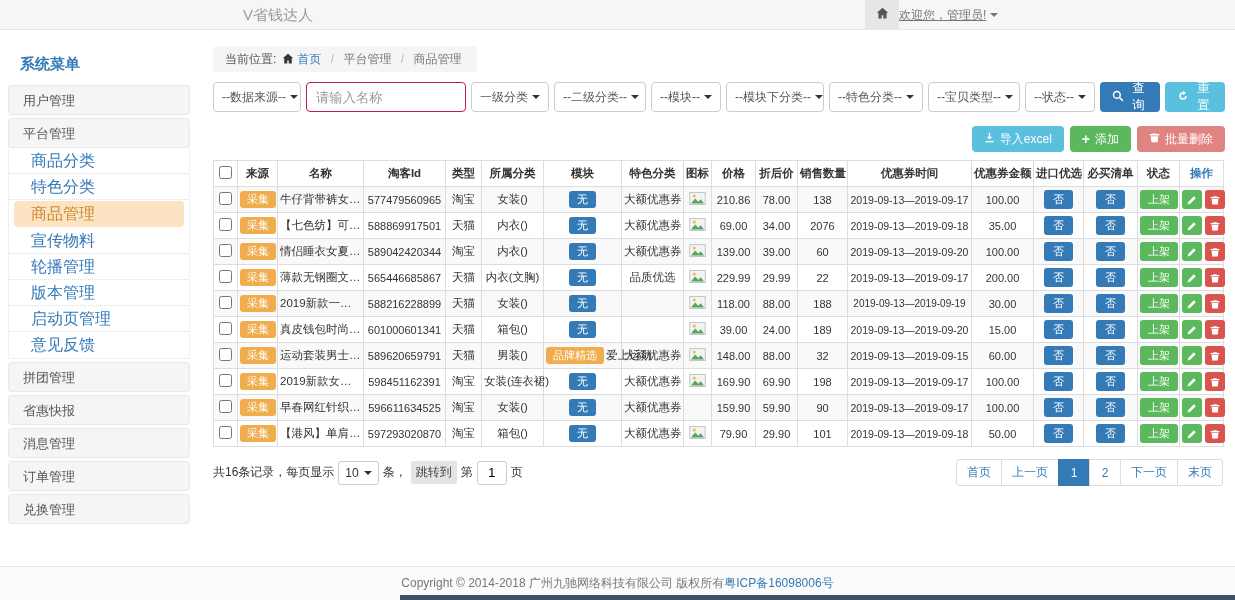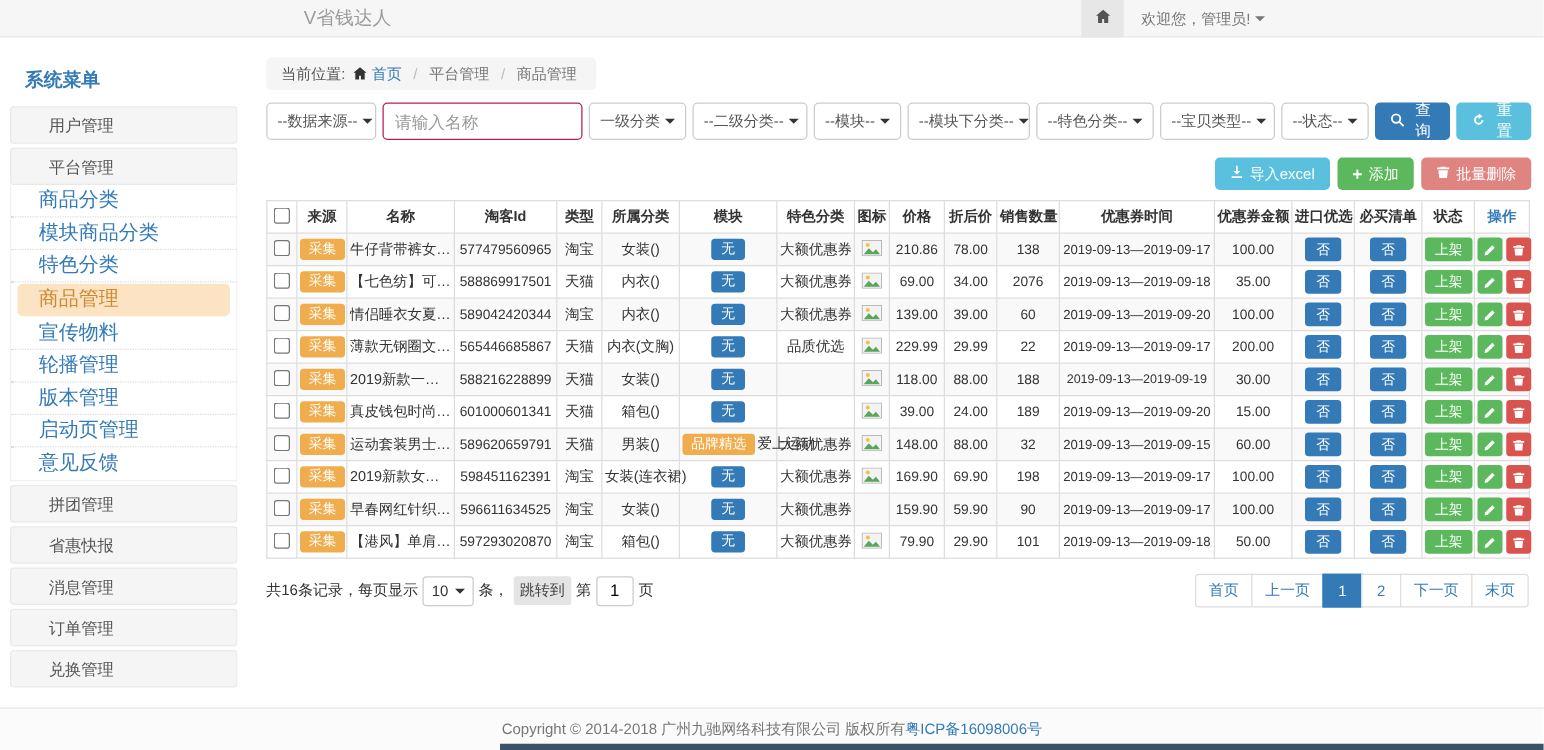--- a/index.html
+++ b/index.html
@@ -8,29 +8,29 @@
   .page { position:relative; width:1235px; height:600px; }
 
   
   .topbar { position:absolute; top:0; left:0; width:1235px; height:30px;
     background:#f6f6f6; border-bottom:1px solid #e7e7e7; }
   .topbar-title { position:absolute; left:243px; top:0; line-height:30px;
     font-size:15px; color:#9b9b9b; }
   .topbar-right { position:absolute; left:865px; top:0; height:30px; display:flex; align-items:center; }
   .topbar-home { width:34px; height:30px; background:#e7e7e7; display:flex;
     align-items:center; justify-content:center; cursor:pointer; }
-  .welcome { margin-left:14px; color:#777; cursor:pointer; white-space:nowrap; }
+  .welcome { color:#777; cursor:pointer; white-space:nowrap;text-decoration:underline; }
   .caret { display:inline-block; width:0; height:0; margin-left:4px; vertical-align:middle;
     border-left:4px solid transparent; border-right:4px solid transparent; border-top:4px solid #777; }
 
   
   .sidebar { position:absolute; left:8px; top:50px; width:182px; height:524px; overflow:hidden; }
   .sidebar-title { color:#337ab7; font-size:15px; font-weight:bold; padding:5px 12px 8px 12px; }
   .side-top { height:30px; line-height:30px; background:#f5f5f5; border:1px solid #e9e9e9;
-    border-radius:3px; margin-top:3px; padding-left:30px; color:#555; font-size:13px; cursor:pointer; }
+    border-radius:3px; margin-top:3px; padding-left:14px; color:#555; font-size:13px; cursor:pointer; }
   .side-sub { list-style:none; background:#fff; border:1px solid #f0f0f0; border-top:none; }
   .side-sub li { height:26px; line-height:26px; padding-left:22px; color:#337ab7; font-size:16px;
     border-bottom:1px dotted #ddd; cursor:pointer; }
   .side-sub li:last-child { border-bottom:none; }
   .side-sub li.active { background:#fbe3c3; color:#cd8a31; border-radius:4px; margin:1px 5px; padding-left:17px; border-bottom:none; }
 
   
   .content { position:absolute; left:213px; top:46px; width:1012px; }
   .breadcrumb { display:inline-block; background:#f5f5f5; border-radius:4px;
     height:26px; line-height:26px; padding:0 16px 0 12px; color:#555; margin-bottom:10px; }
@@ -126,21 +126,20 @@
     </div>
   </header>
 
   <aside class="sidebar">
     <div class="sidebar-title">系统菜单</div>
     <nav id="sidebar-nav">
         <div class="side-top">用户管理</div>
         <div class="side-top">平台管理</div>
         <ul class="side-sub">
           <li>商品分类</li>
-          <li>模块商品分类</li>
           <li>特色分类</li>
           <li class="active">商品管理</li>
           <li>宣传物料</li>
           <li>轮播管理</li>
           <li>版本管理</li>
           <li>启动页管理</li>
           <li>意见反馈</li>
         </ul>
         <div class="side-top">拼团管理</div>
         <div class="side-top">省惠快报</div>

